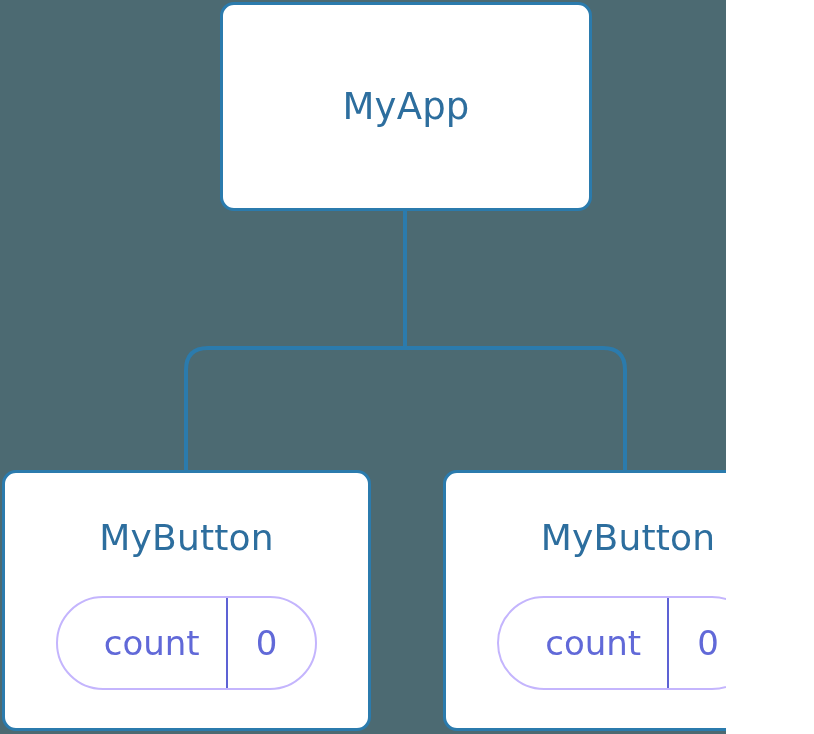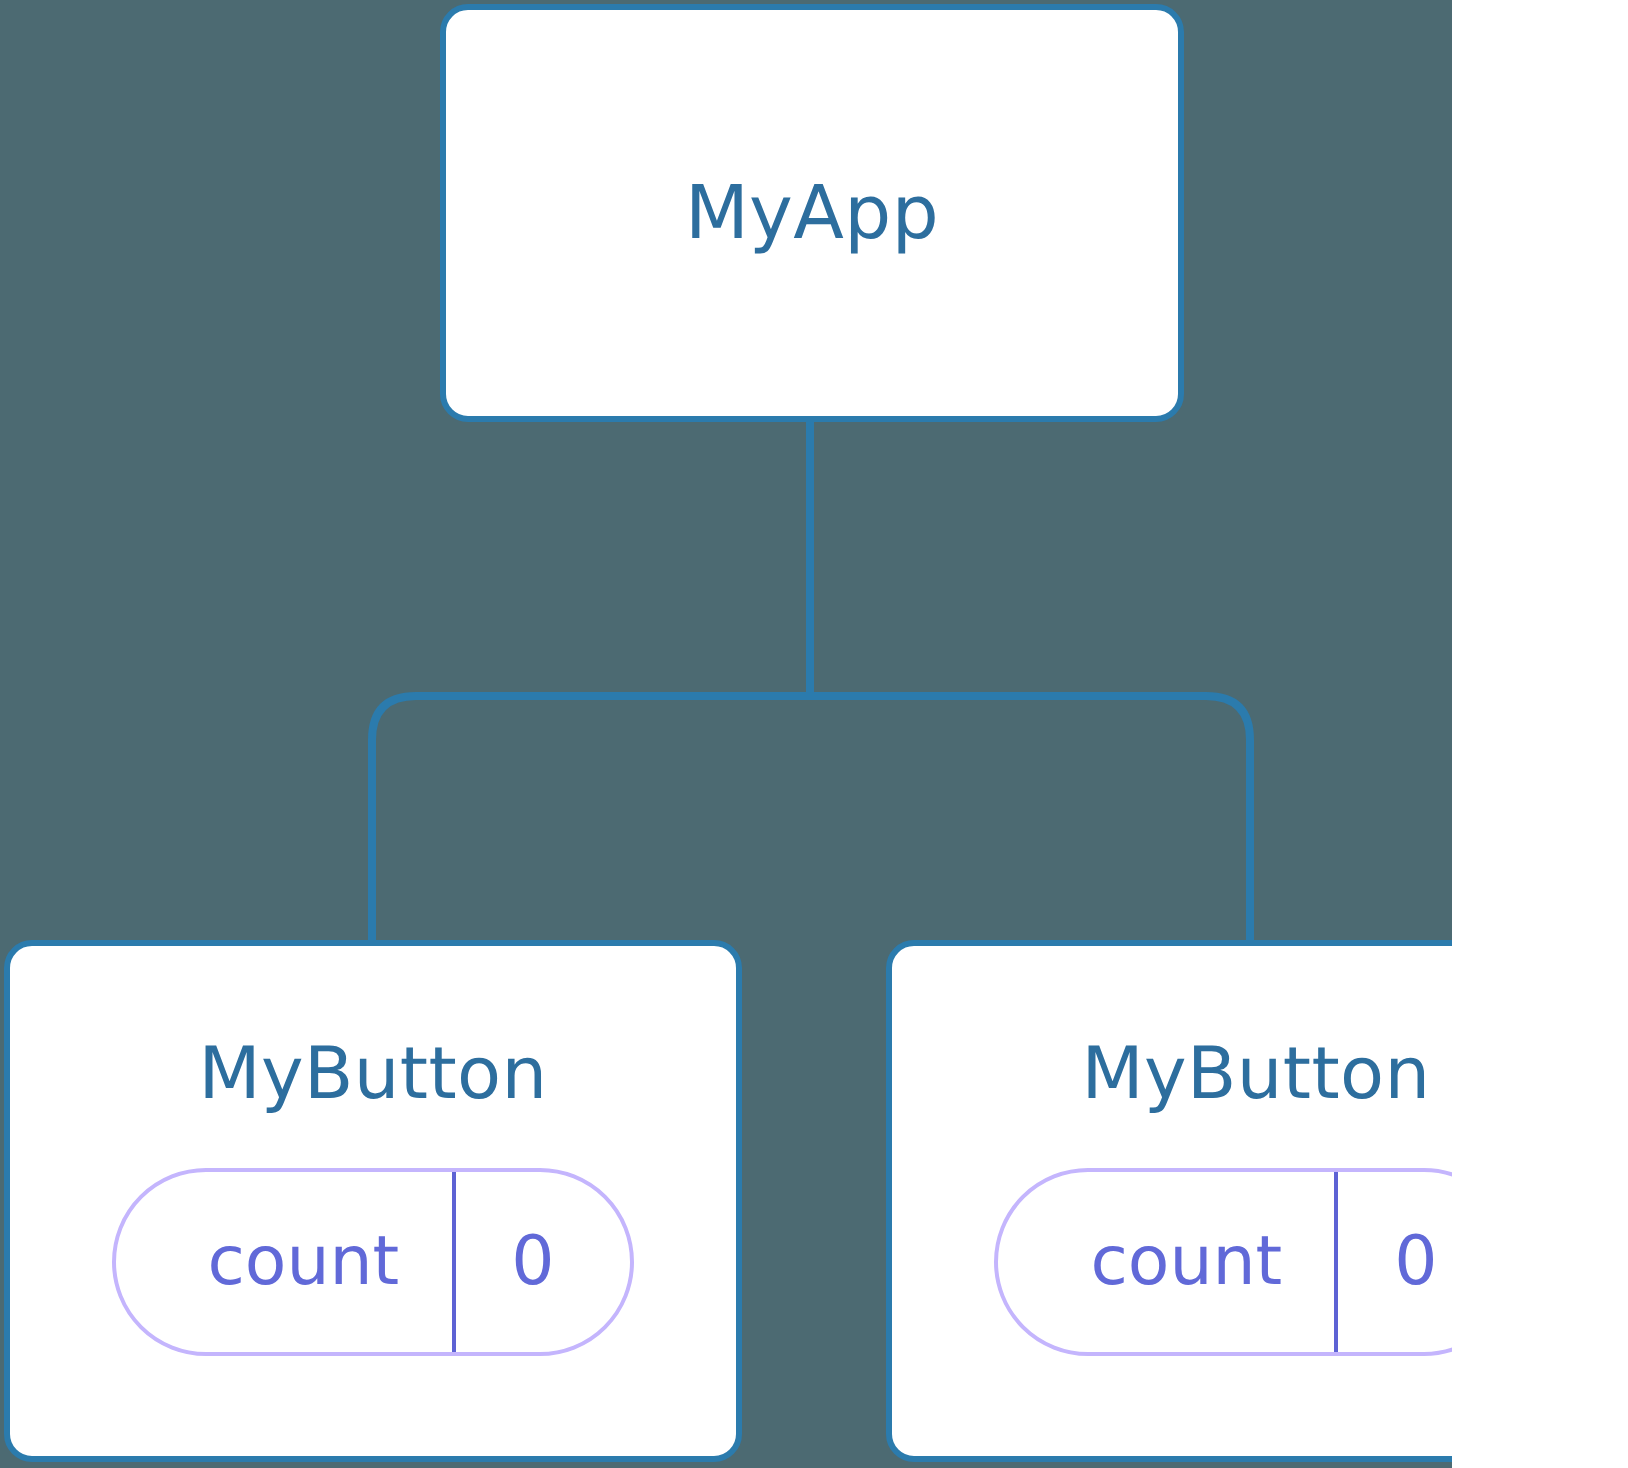--- a/index.html
+++ b/index.html
@@ -46,20 +46,21 @@
     left: 220px;
     top: 2px;
     width: 372px;
     height: 209px;
     justify-content: center;
   }
   .node-child {
     top: 470px;
     height: 261px;
     justify-content: flex-start;
+    gap: 12px;
   }
   .node-child-left {
     left: 2px;
     width: 369px;
   }
   .node-child-right {
     left: 443px;
     width: 370px;
   }
   .node-title {

